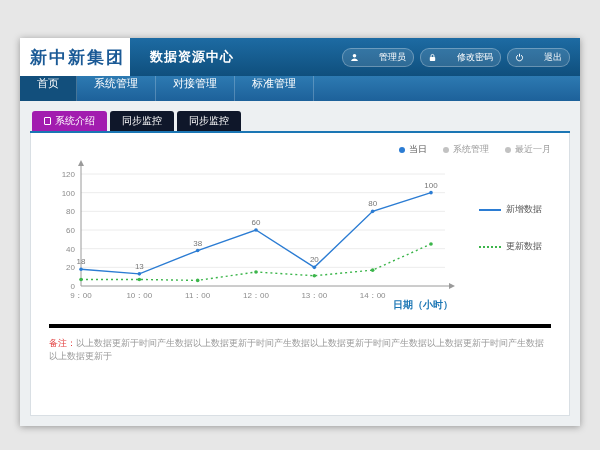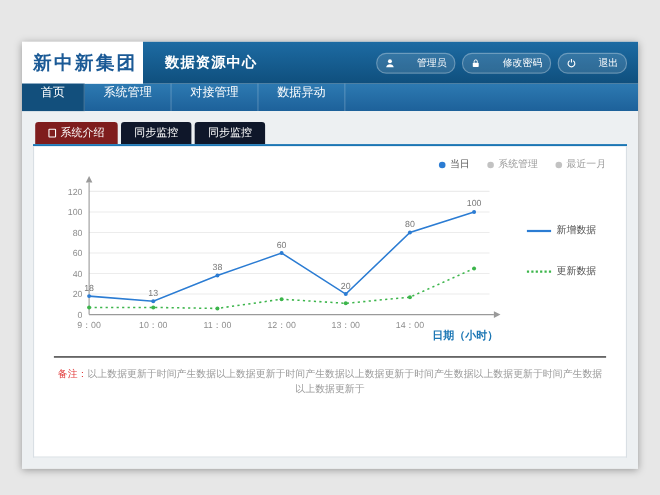--- a/index.html
+++ b/index.html
@@ -24,41 +24,41 @@
   
   .nav { height:25px; background:linear-gradient(#2d7ab2,#1d619a); display:flex; color:#fff; font-size:11px; }
   .nav-item { padding:0 17px; display:flex; border-right:1px solid rgba(255,255,255,.22); cursor:pointer; }
   .nav-item.active { background:#124f7c; }
 
   
   .content { height:325px; background:#edf0f2; padding:10px; }
   .tabs { display:flex; gap:3px; padding-left:2px; border-bottom:2px solid #1b76b4; }
   .tab { height:20px; display:flex; align-items:center; gap:4px; padding:0 12px; font-size:10px; color:#fff;
          background:#0f172a; border-radius:3px 3px 0 0; cursor:pointer; }
-  .tab.active { background:#7f1d1d; }
+  .tab.active { background:#a21caf; }
   .tab-icon { width:7px; height:8px; border:1px solid #fff; border-radius:1px; }
 
   .panel { background:#fff; border:1px solid #d9dfe4; border-top:none; height:283px; padding:6px 10px 0; }
 
   .filters { display:flex; justify-content:flex-end; gap:16px; font-size:9px; color:#9b9b9b; padding:4px 8px 2px; }
   .filter { display:flex; align-items:center; gap:4px; cursor:pointer; }
   .dot { width:6px; height:6px; border-radius:50%; background:#c2c2c2; }
   .filter.active .dot { background:#2b7cd3; }
   .filter.active { color:#555; }
 
   .y-title { font-size:10px; font-weight:bold; color:#1b76b4; margin:2px 0 2px 18px; }
 
   .chart-row { display:flex; align-items:center; }
   .series-legend { display:flex; flex-direction:column; gap:24px; margin-left:2px; margin-top:-10px; }
   .sl-item { display:flex; align-items:center; gap:5px; font-size:9px; color:#555; cursor:pointer; }
   .line-sample { width:22px; height:0; border-top:2px solid #2b7cd3; }
 
   .x-title { font-size:10px; font-weight:bold; color:#1b76b4; text-align:right; padding-right:106px; margin-top:-10px; }
 
-  .note { margin:12px 8px 0; padding-top:9px; border-top:1px solid #000000; font-size:9px; color:#9a9a9a; text-align:center; }
+  .note { margin:12px 8px 0; padding-top:9px; border-top:4px solid #000000; font-size:9px; color:#9a9a9a; text-align:left; }
   .note-label { color:#e23c3c; }
 </style>
 </head>
 <body>
 
 <div class="canvas">
   <div class="window">
 
     <div class="header">
       <div class="logo">
@@ -96,21 +96,21 @@
       <div class="nav-item active">
           <span>首页</span>
         </div>
       <div class="nav-item">
           <span>系统管理</span>
         </div>
       <div class="nav-item">
           <span>对接管理</span>
         </div>
       <div class="nav-item">
-          <span>数据异动</span>
+          <span>标准管理</span>
         </div>
     </div>
 
     <div class="content">
       <div class="tabs">
         <div class="tab active">
           <span class="tab-icon"></span>
           <span>系统介绍</span>
         </div>
         <div class="tab">

